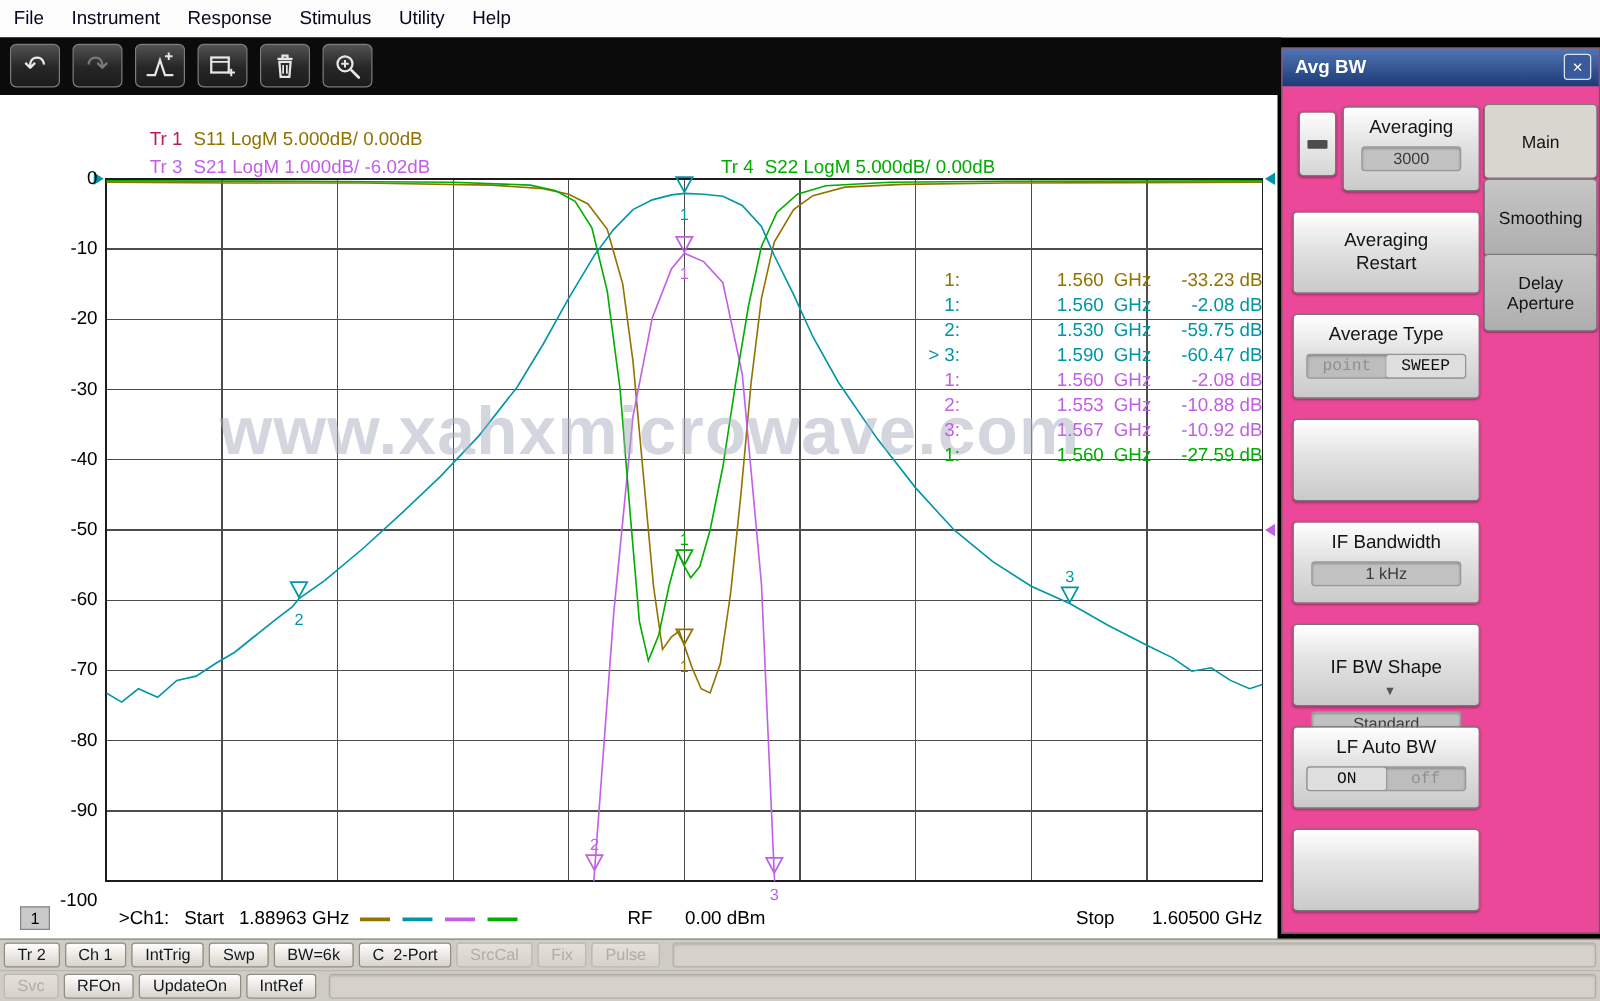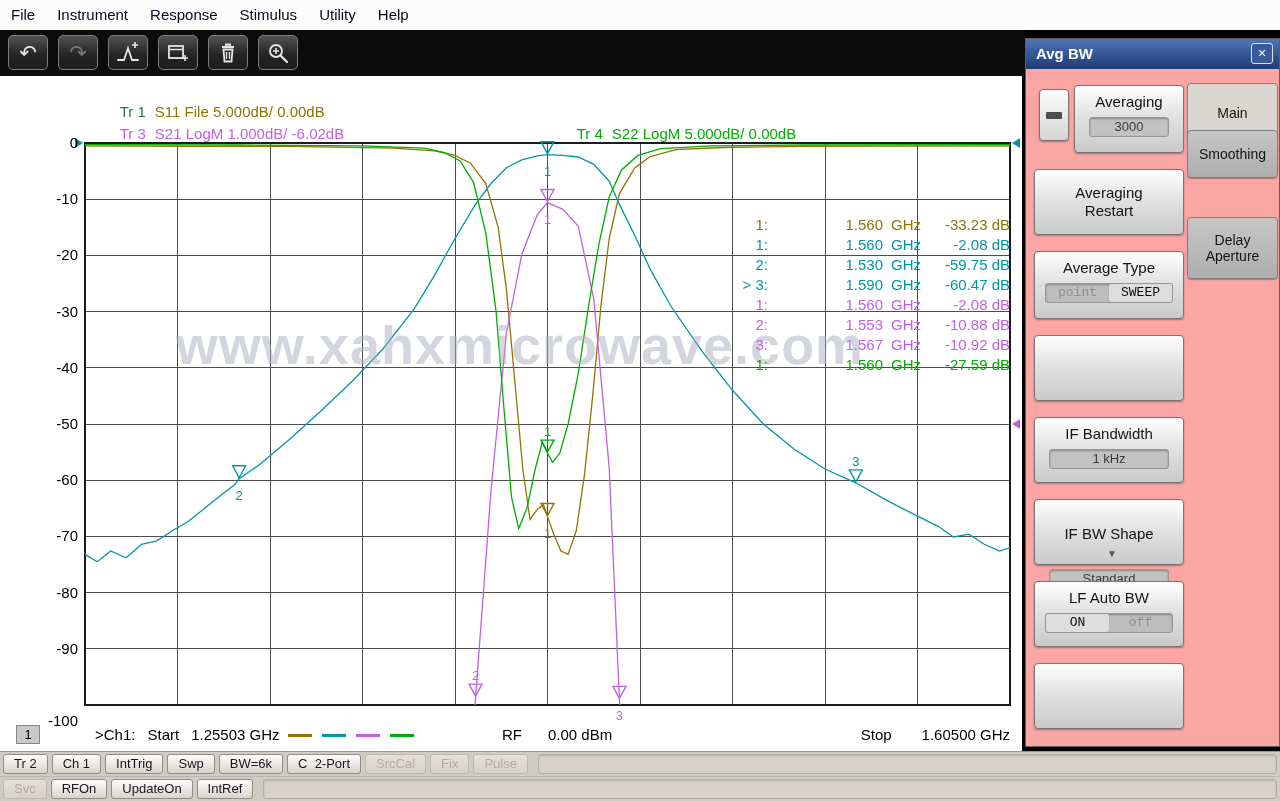--- a/index.html
+++ b/index.html
@@ -49,21 +49,21 @@
            border: 1px solid #878787; font-size: 13px; text-align: center; line-height: 18px; z-index: 3; }
   .frow { position: absolute; top: 650px; font-size: 15px; color: #000; display: flex; z-index: 3; }
   #fstart { left: 95px; gap: 12px; }
   #fdash { left: 288px; top: 658px; gap: 10px; }
   #fdash span { width: 24px; height: 3px; display: block; }
   #frf { left: 502px; gap: 26px; }
   #fstop { right: 12px; gap: 30px; }
 
   
   #panel { position: absolute; top: 38px; left: 1025px; width: 255px; height: 709px;
-           background: #fca5a5; border: 1px solid #5f5f5f; }
+           background: #ec4899; border: 1px solid #5f5f5f; }
   #ptitle { position: absolute; top: 0; left: 0; width: 100%; height: 30px;
             background: linear-gradient(180deg, #4f74b5, #1d3b75); color: #fff;
             font-size: 15px; font-weight: bold; line-height: 30px; padding-left: 10px; }
   #pclose { position: absolute; top: 4px; right: 6px; width: 22px; height: 21px;
             background: #3a5globalea; background: #3a5a9e; border: 1px solid #dce4f2; border-radius: 3px;
             color: #fff; font-size: 14px; text-align: center; line-height: 19px; }
   .pbtn { position: absolute; left: 8px; width: 150px; border: 1px solid #767676; border-radius: 4px;
           background: linear-gradient(#ffffff, #e2e2e2 45%, #cacaca); box-shadow: 0 1px 2px rgba(0,0,0,0.35);
           text-align: center; font-size: 15px; color: #141414; }
   .pbtn .lbl { margin-top: 7px; line-height: 18px; white-space: pre-line; }
@@ -200,21 +200,21 @@
         <text x="855.8333333333345" y="389.8414" fill="#0095a8" text-anchor="middle" font-size="13">3</text>
         <polygon points="475.55555555555554,620.1320000000001 469.05555555555554,608.1320000000001 482.05555555555554,608.1320000000001" fill="none" stroke="#c25fe6" stroke-width="1.4"></polygon>
         <text x="475.55555555555554" y="604.1320000000001" fill="#c25fe6" text-anchor="middle" font-size="13">2</text>
         <polygon points="619.4444444444443,622.38 612.9444444444443,610.38 625.9444444444443,610.38" fill="none" stroke="#c25fe6" stroke-width="1.4"></polygon>
         <text x="619.4444444444443" y="644.38" fill="#c25fe6" text-anchor="middle" font-size="13">3</text>
       </svg>
 
     <div id="watermark">www.xahxmicrowave.com</div>
 
     <div class="lg" style="left:95px; top:10px">
-      <span class="tid" style="color: #15803d;">Tr 1</span><span class="tleg" style="color: rgb(147, 115, 0);">S11 File 5.000dB/ 0.00dB</span>
+      <span class="tid" style="color: #be185d;">Tr 1</span><span class="tleg" style="color: rgb(147, 115, 0);">S11 LogM 5.000dB/ 0.00dB</span>
     </div>
     <div class="lg" style="left:95px; top:32px">
       <span class="tid" style="color: rgb(194, 95, 230);">Tr 3</span><span class="tleg" style="color: rgb(194, 95, 230);">S21 LogM 1.000dB/ -6.02dB</span>
     </div>
     <div class="lg" style="left:552px; top:32px">
       <span class="tid" style="color: rgb(0, 173, 0); margin-top: 20px;">Tr 4</span><span class="tleg" style="color: rgb(0, 173, 0);">S22 LogM 5.000dB/ 0.00dB</span>
     </div>
 
     <div class="ylab" style="top:58px">0</div>
     <div class="ylab" style="top:114px">-10</div>
@@ -276,21 +276,21 @@
           <span class="rf">1.560</span>
           <span class="ru">GHz</span>
           <span class="rv">-27.59 dB</span>
       </div>
     </div>
 
     <div id="chbox">1</div>
     <div class="frow" id="fstart">
       <span>&gt;Ch1:</span>
       <span>Start</span>
-      <span>1.25503 GHz</span>
+      <span>1.88963 GHz</span>
     </div>
     <div class="frow" id="fdash">
       <span style="background: rgb(147, 115, 0);"></span>
       <span style="background: rgb(0, 149, 168);"></span>
       <span style="background: rgb(194, 95, 230);"></span>
       <span style="background: rgb(0, 173, 0);"></span>
     </div>
     <div class="frow" id="frf">
       <span>RF</span>
       <span>0.00 dBm</span>
@@ -308,22 +308,22 @@
     <div id="p-smallbtn">
       <div class="slot"></div>
     </div>
 
     <div class="pbtn" style="top:46px; left:48px; width:110px; height:68px">
       <div class="lbl">Averaging</div>
       <div class="inset">3000</div>
     </div>
 
     <div class="ptab active" style="top:44px; height:60px">Main</div>
-    <div class="ptab" style="top:91px; height:48px">Smoothing</div>
-    <div class="ptab" style="top:178px; height:62px">Delay
+    <div class="ptab" style="top:104px; height:62px">Smoothing</div>
+    <div class="ptab" style="top:164px; height:62px">Delay
 Aperture</div>
 
     <div class="pbtn" style="top:130px; height:66px; display:flex; align-items:center; justify-content:center">
       <div class="lbl" style="margin-top:0">Averaging
 Restart</div>
     </div>
 
     <div class="pbtn" style="top:212px; height:68px">
       <div class="lbl">Average Type</div>
       <div class="toggle">

